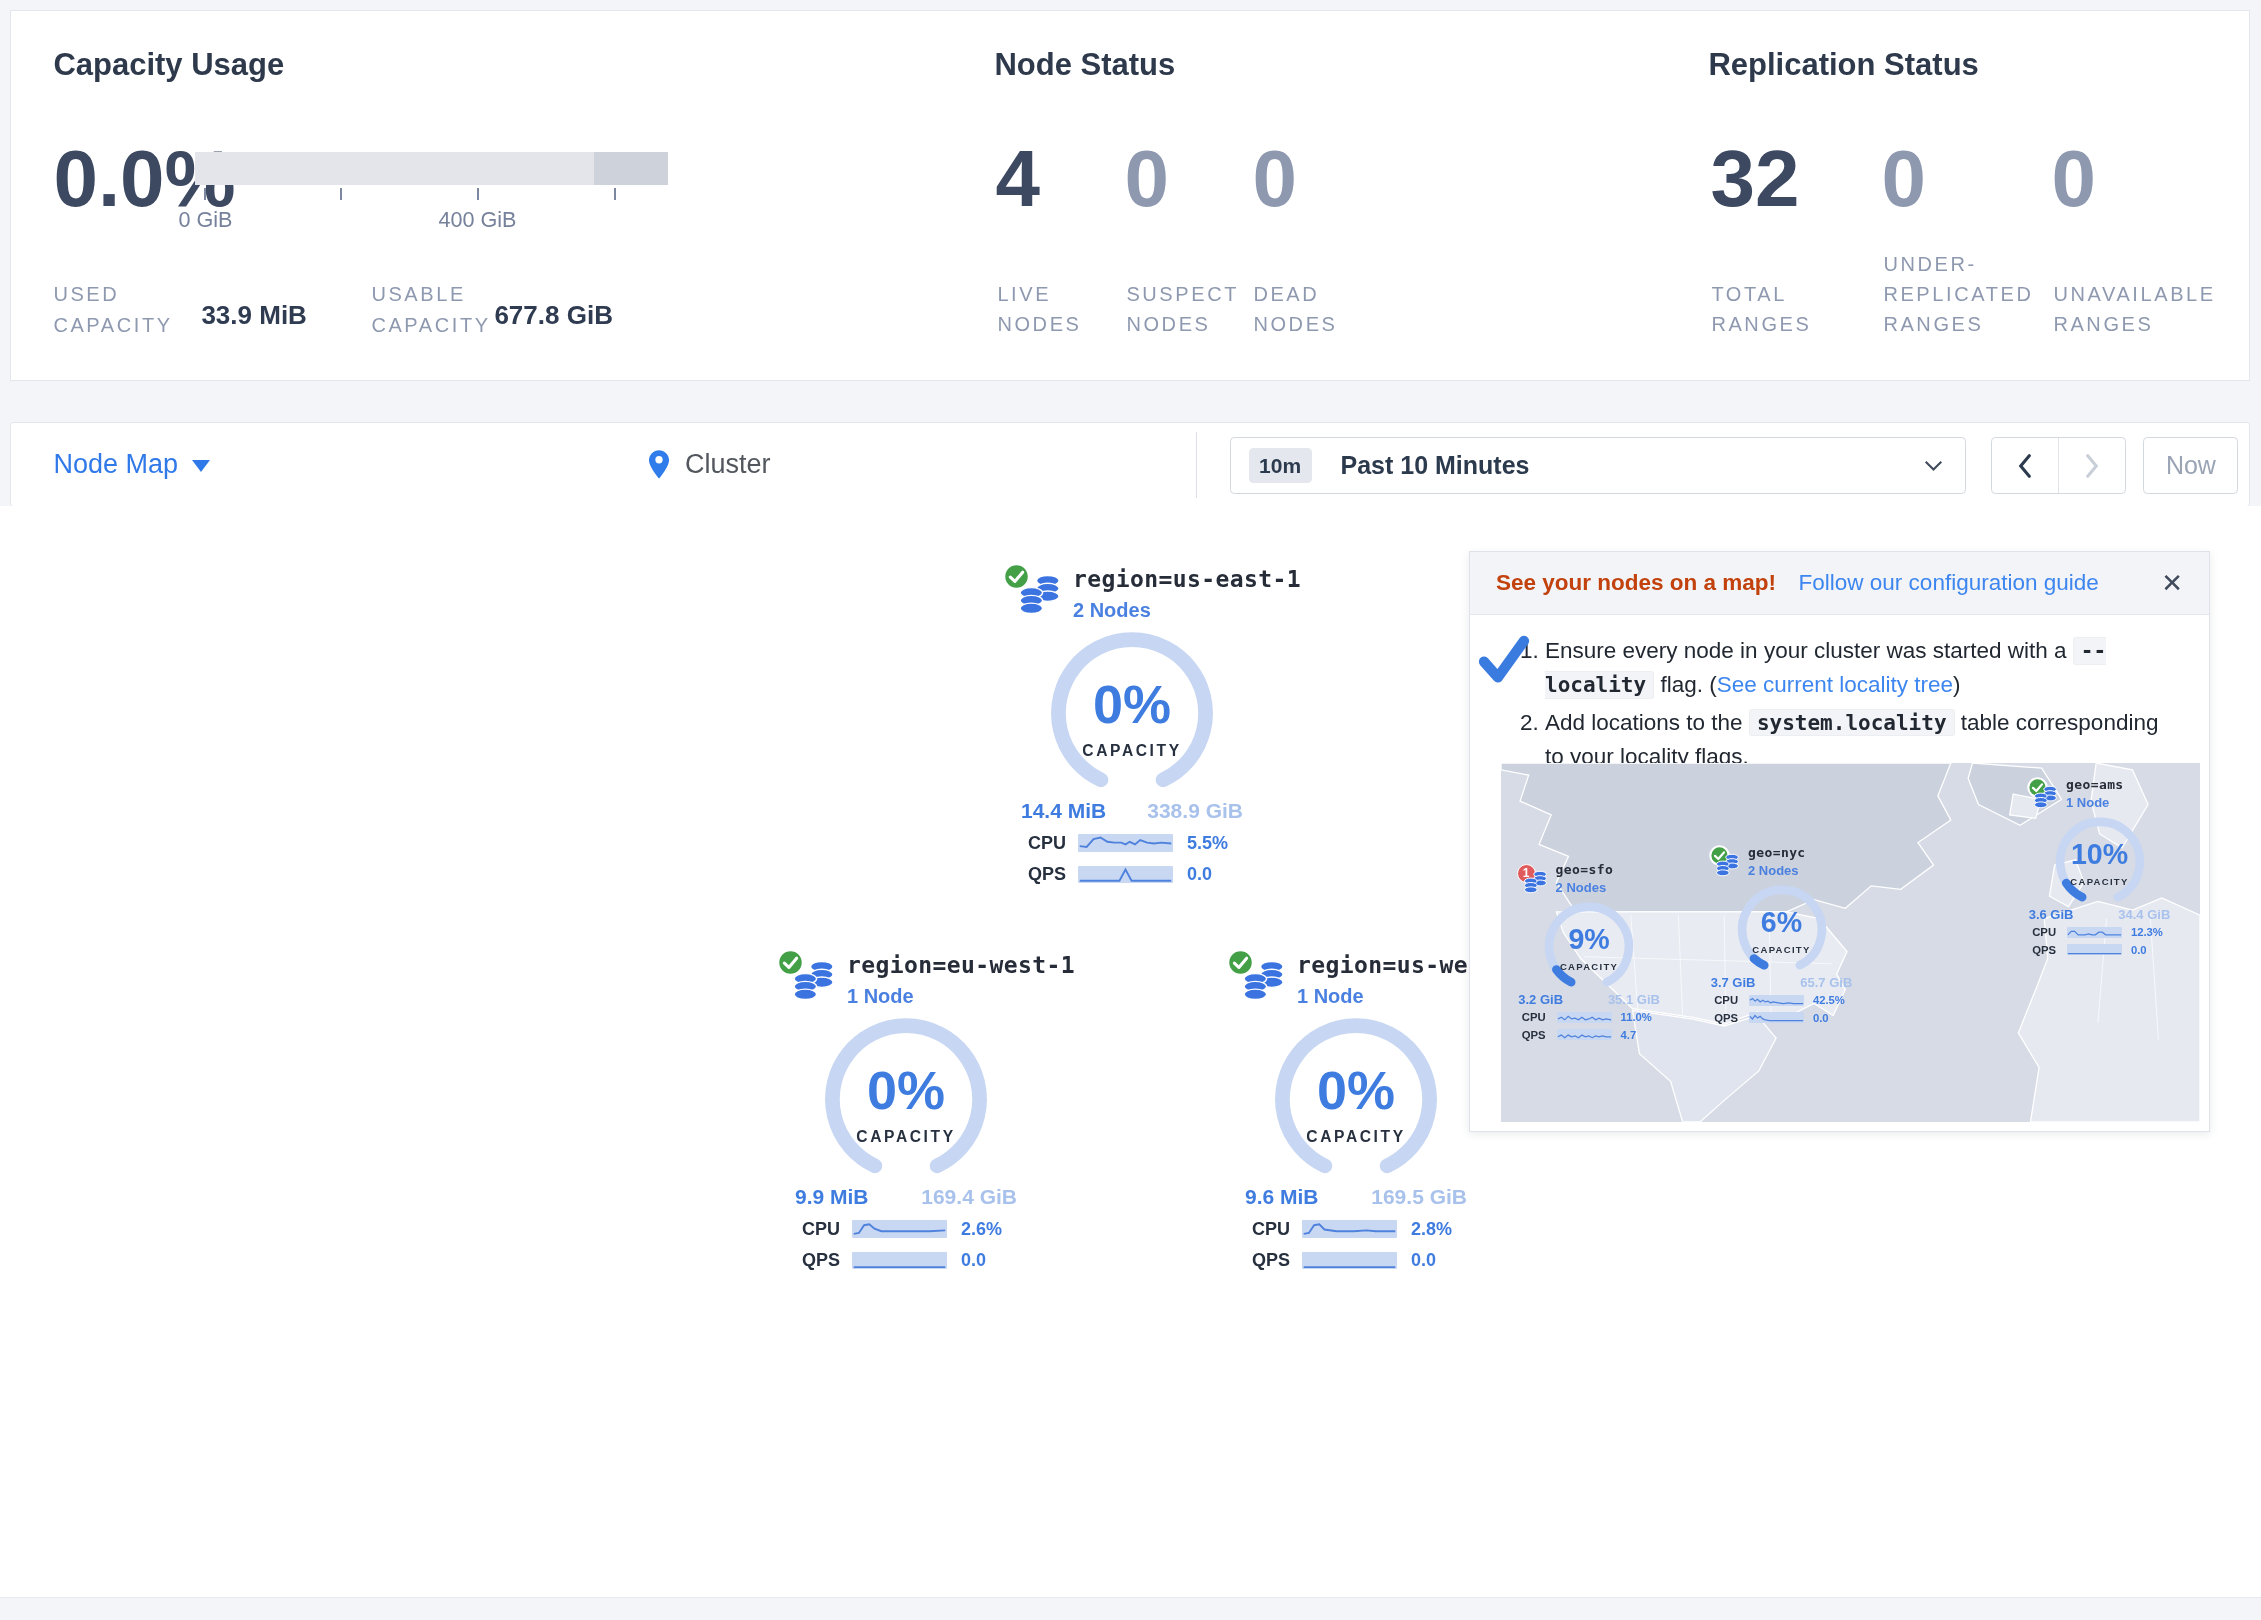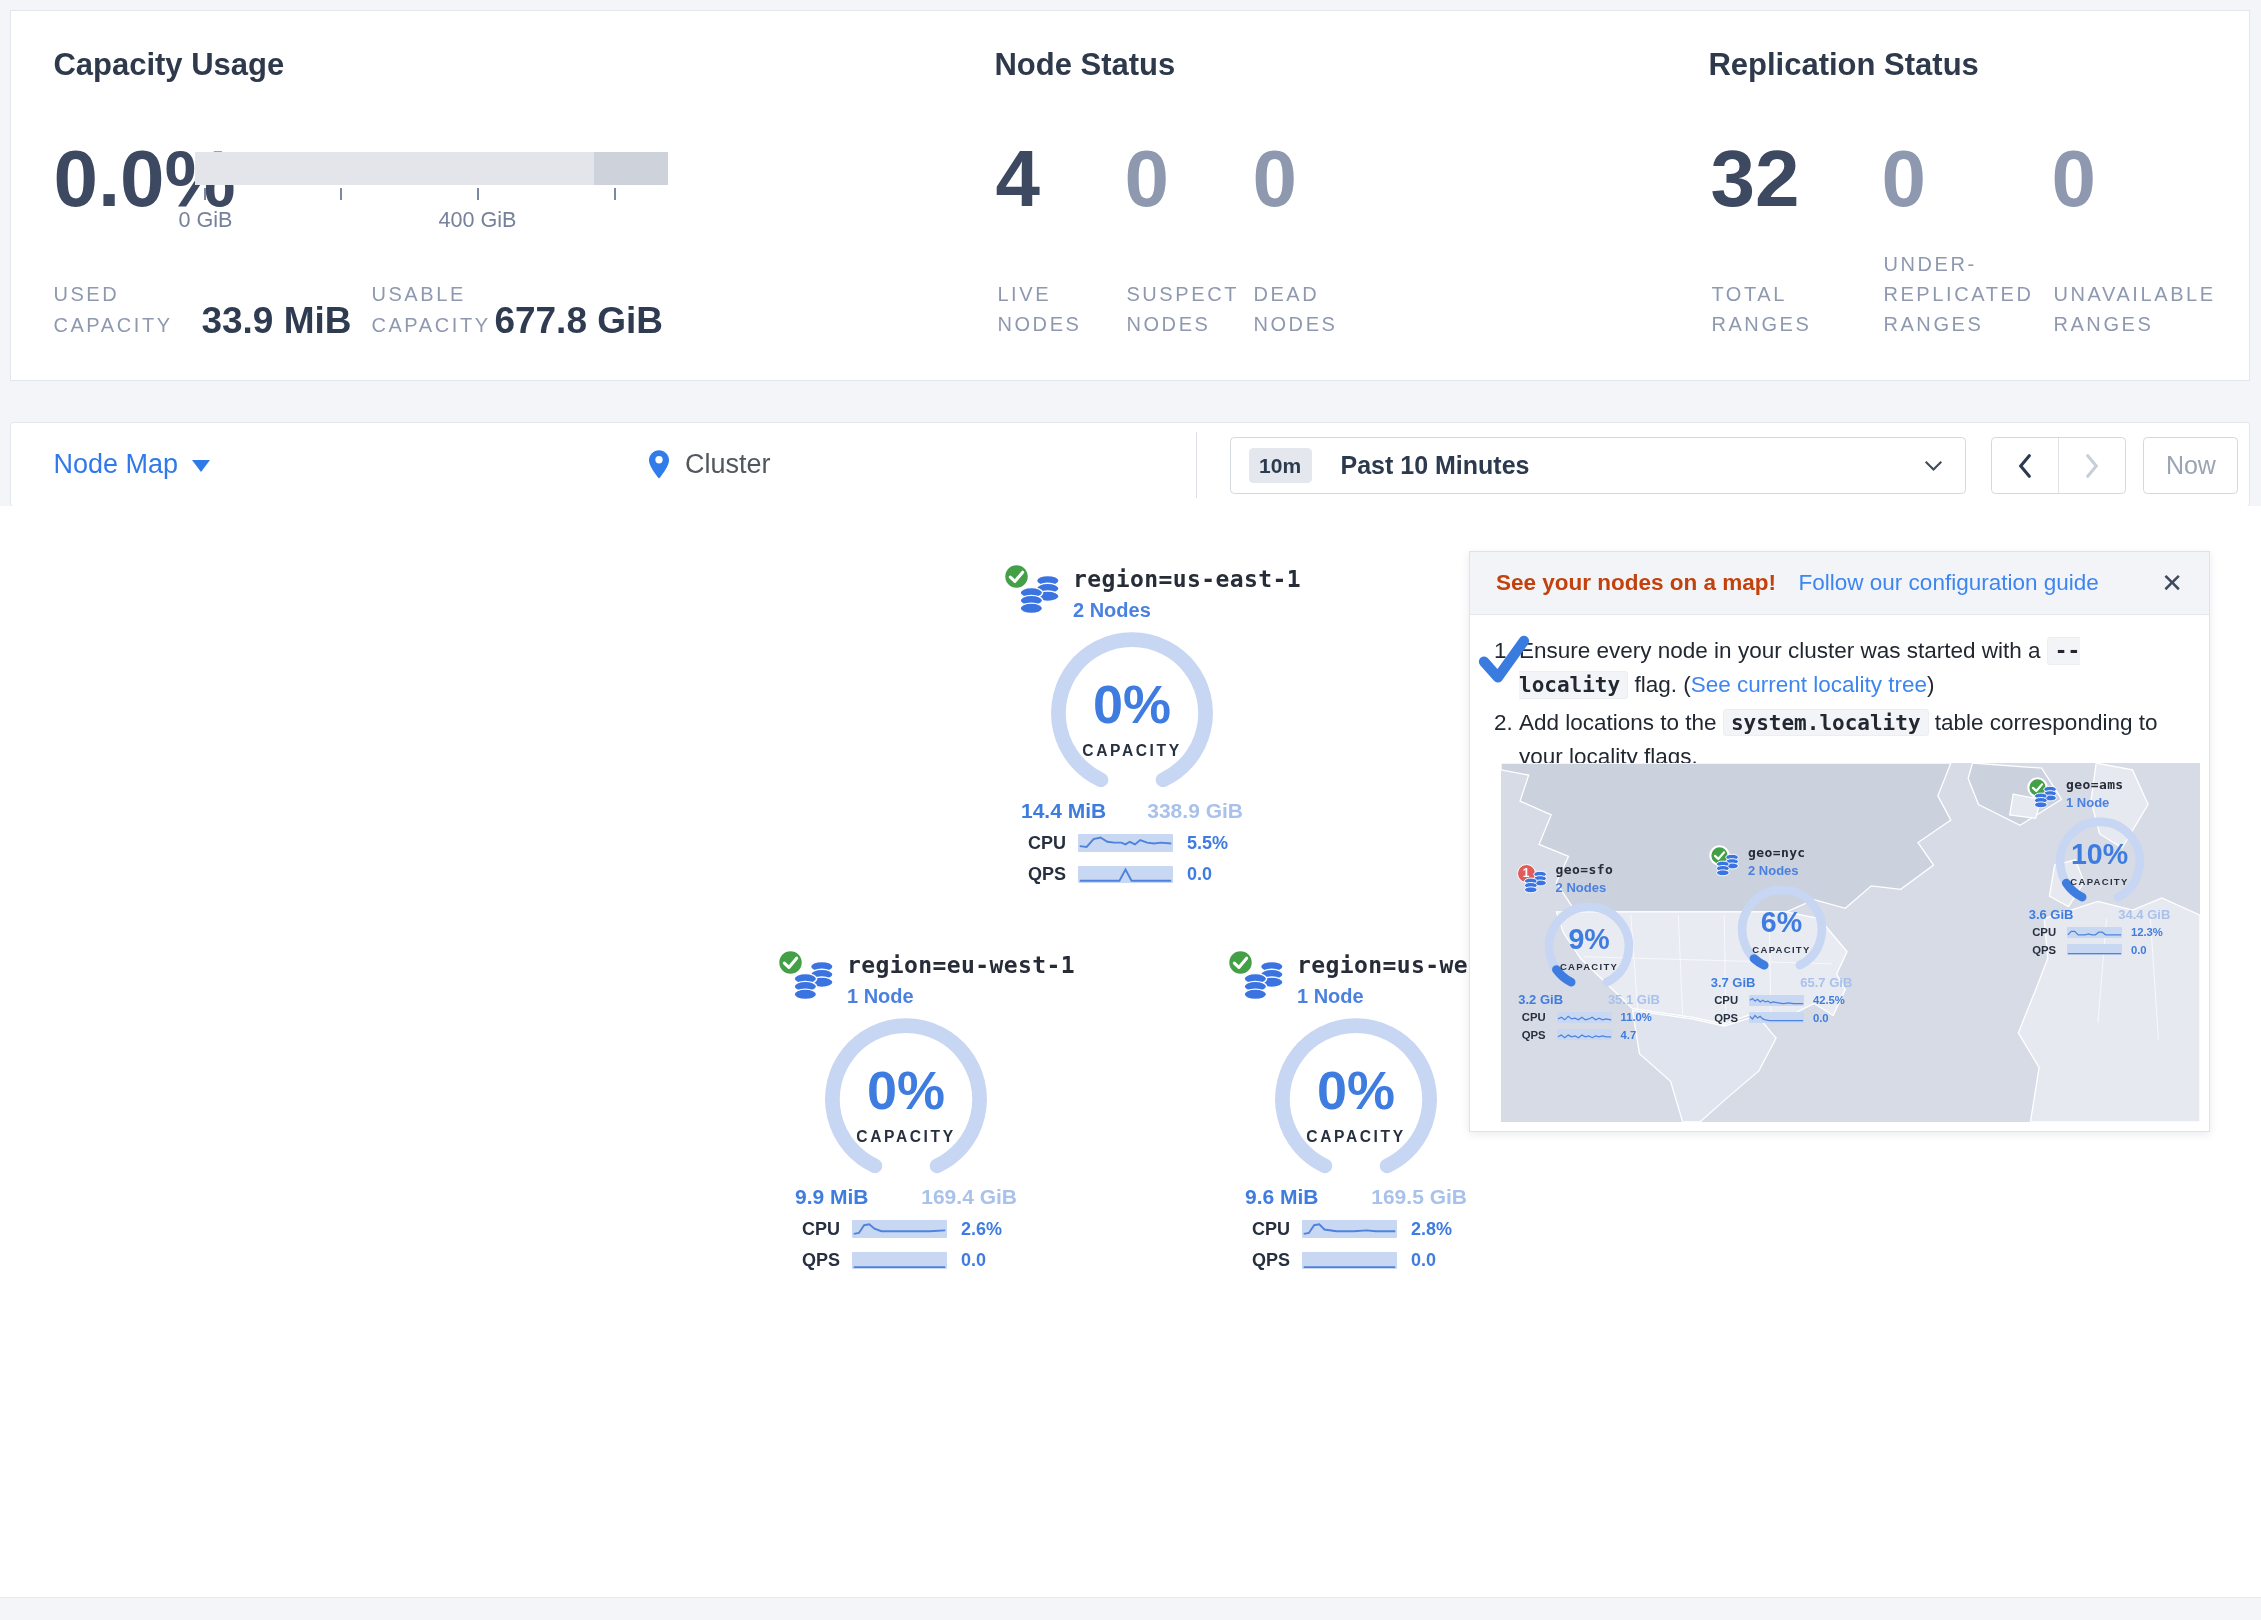--- a/index.html
+++ b/index.html
@@ -12,21 +12,21 @@
   #summary { left:10.4px; top:10.4px; width:2240px; height:371px; }
   .sec-title { position:absolute; font-size:31px; font-weight:700; color:#2e3a4c; }
   .bignum { position:absolute; font-size:80px; font-weight:700; color:#3d4961; line-height:1; }
   .bignum.dim { color:#8e99b0; }
   .stat-label { position:absolute; font-size:20px; font-weight:400; letter-spacing:2.6px; color:#8e99b0; line-height:30px; white-space:pre-line; }
   .cap-bar { position:absolute; left:184px; top:141px; width:473px; height:33px; background:#e3e5ea; }
   .cap-bar-dark { position:absolute; right:0; top:0; width:74px; height:33px; background:#ced2da; }
   .tick { position:absolute; top:177px; width:1.7px; height:12px; background:#7c87a0; }
   .tick-label { position:absolute; top:196px; font-size:21.6px; color:#76819b; transform:translateX(-50%); white-space:nowrap; }
   .use-label { position:absolute; font-size:20px; letter-spacing:2.6px; color:#8e99b0; line-height:31px; white-space:pre-line; }
-  .use-value { position:absolute; font-size:37px; font-weight:700; color:#2f3b50; }
+  .use-value { position:absolute; font-size:26px; font-weight:700; color:#2f3b50; }
 
   
   #toolbar { left:10.4px; top:422px; width:2240px; height:85px; border-radius:3.5px; }
   .viewsel { position:absolute; left:42px; top:0; height:83px; display:flex; align-items:center; gap:14px; font-size:27px; color:#3079e8; cursor:pointer; }
   .caret-down { width:0; height:0; border-left:9.5px solid transparent; border-right:9.5px solid transparent; border-top:12px solid #3079e8; margin-top:3.5px; }
   .crumb { position:absolute; left:638px; top:0; height:83px; display:flex; align-items:center; gap:15.6px; font-size:27px; color:#52575e; }
   .tb-divider { position:absolute; left:1185px; top:8.7px; width:0.9px; height:66px; background:#dcdfe5; }
   .timesel { position:absolute; left:1219px; top:14px; width:736px; height:57px; border:0.9px solid #d4d8df; border-radius:4.3px; display:flex; align-items:center; cursor:pointer; }
   .time-badge { margin-left:17.3px; background:#e4e7ed; border-radius:4.3px; padding:5.2px 10.4px; font-size:21px; font-weight:700; color:#2c3a4e; }
   .time-text { margin-left:29px; font-size:25px; font-weight:700; color:#2c3a4e; }
@@ -75,21 +75,21 @@
   .mini .spark { width:55px; height:11.3px; }
   .mini .m-val { margin-left:8.7px; font-size:11.3px; }
 
   
   #help-panel { position:absolute; left:1469px; top:45px; width:741px; height:581px; background:#fff; border:0.9px solid #dfe2e8; box-shadow:0 2.6px 8.7px rgba(40,50,70,.10); z-index:5; }
   .hp-header { height:63px; background:#f2f4f7; border-bottom:0.9px solid #e4e7ec; display:flex; align-items:center; padding:0 26px; }
   .hp-title { font-size:22.5px; font-weight:700; color:#c2410c; }
   .hp-link { margin-left:22.5px; font-size:22.5px; color:#3d86f0; cursor:pointer; }
   .hp-close { margin-left:auto; font-size:26px; color:#3f4a5c; cursor:pointer; }
   .hp-steps { padding:19px 35px 0 35px; }
-  .hp-steps ol { margin-left:14px; font-size:22.5px; line-height:34px; color:#222831; }
+  .hp-steps ol { margin-left:40px; font-size:22.5px; line-height:34px; color:#222831; }
   .hp-steps li { margin-bottom:3.5px; }
   code.inline { font-family:"DejaVu Sans Mono", monospace; font-size:21px; font-weight:700; background:#f3f4f7; border:0.9px solid #eceef2; border-radius:3.5px; padding:0.9px 7px; }
   .step-link { color:#3d86f0; cursor:pointer; }
   .big-check { position:absolute; left:7px; top:82px; z-index:6; }
   .hp-map { position:absolute; left:31px; top:211px; width:699px; height:359px; overflow:hidden; }
 </style>
 </head>
 <body>
 
 <div id="summary" class="card">

